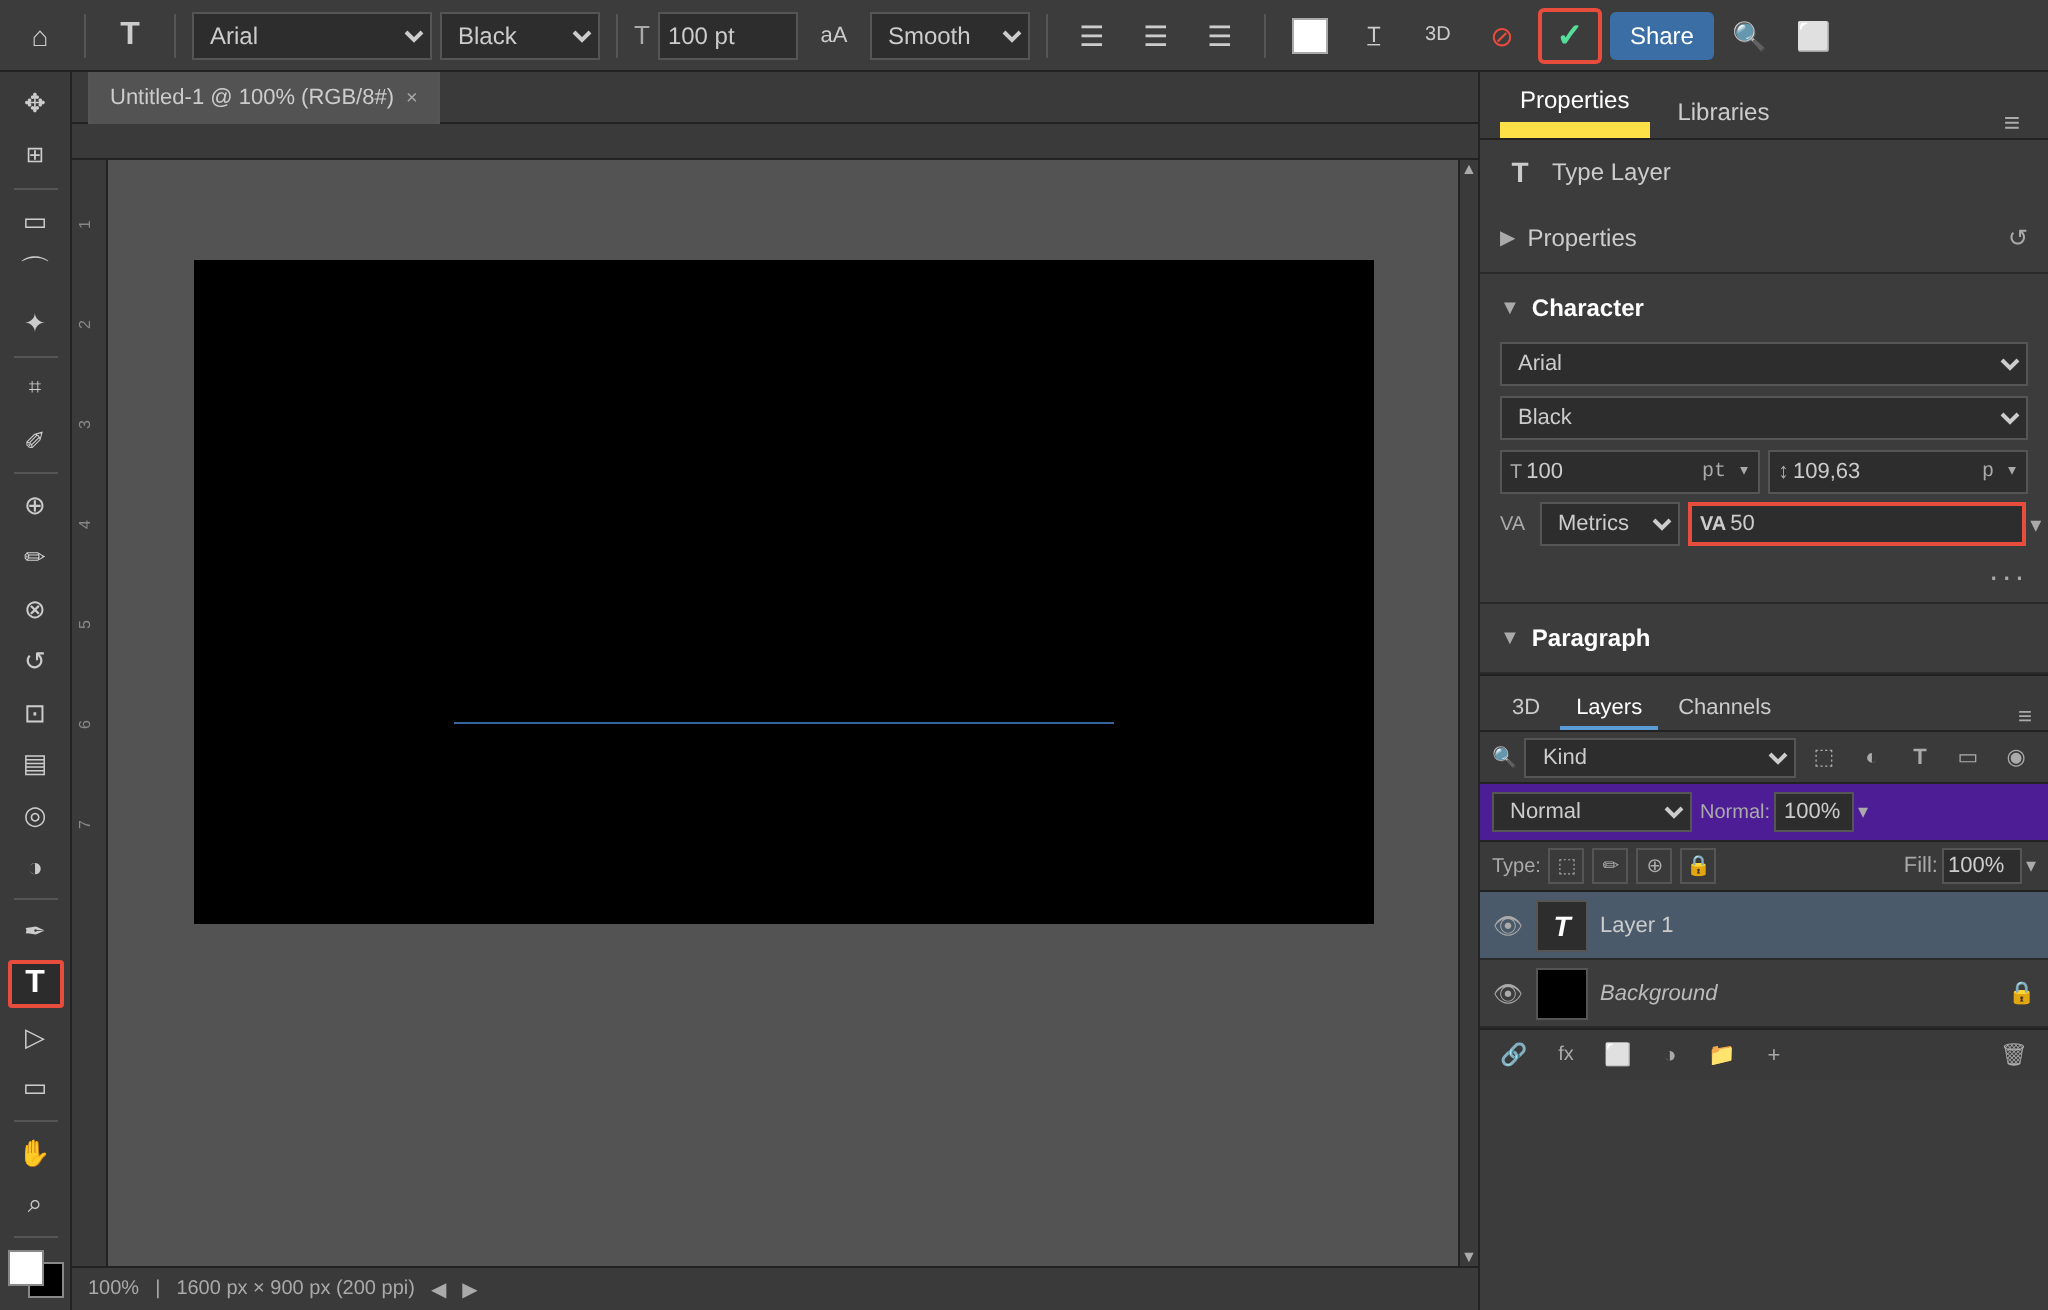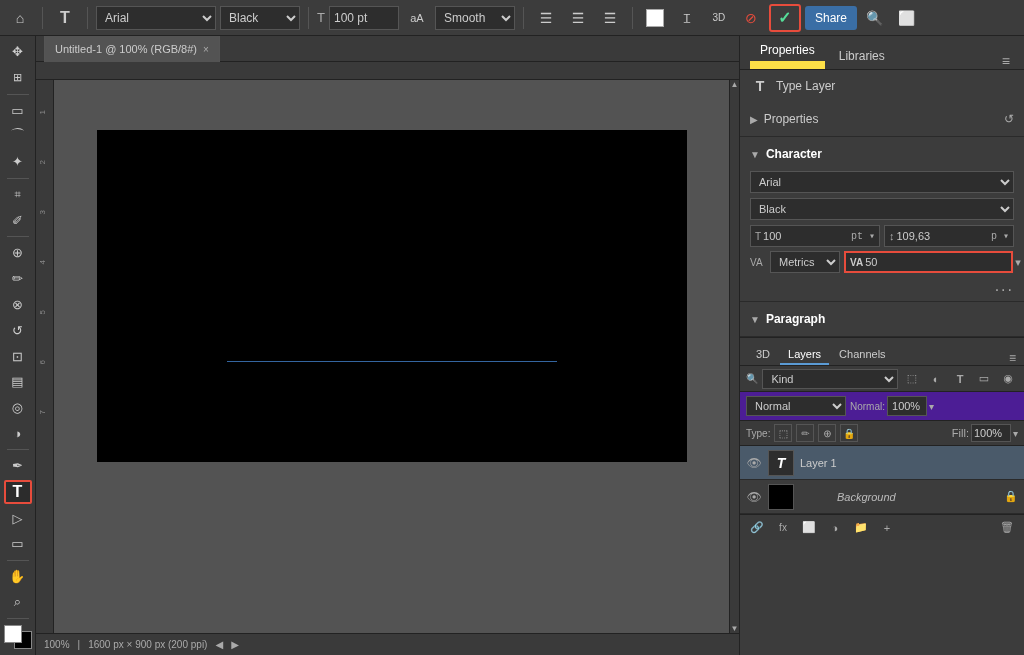--- a/index.html
+++ b/index.html
@@ -332,21 +332,21 @@
       border: 1px solid #555; background: #000;
       display: flex; align-items: center; justify-content: center;
       font-size: 10px; font-weight: bold; color: #fff;
       flex-shrink: 0;
     }
     .layer-thumb.text-thumb {
       background: #2d2d2d; color: #fff; font-size: 14px; font-style: italic;
     }
     .layer-thumb.black-thumb { background: #000; }
     .layer-name { font-size: 11px; color: #ccc; flex: 1; }
-    .layer-name.italic { font-style: italic; color: #bbb; margin-left: 37px; }
+    .layer-name.italic { font-style: italic; color: #bbb; }
     .layer-lock-icon { color: #aaa; font-size: 11px; }
     #layers-bottom {
       height: 26px; background: #3a3a3a;
       display: flex; align-items: center;
       padding: 0 6px; gap: 4px;
       border-top: 1px solid #222;
     }
     .layers-bottom-btn {
       width: 22px; height: 18px; background: none; border: none;
       color: #aaa; font-size: 11px; cursor: pointer;

